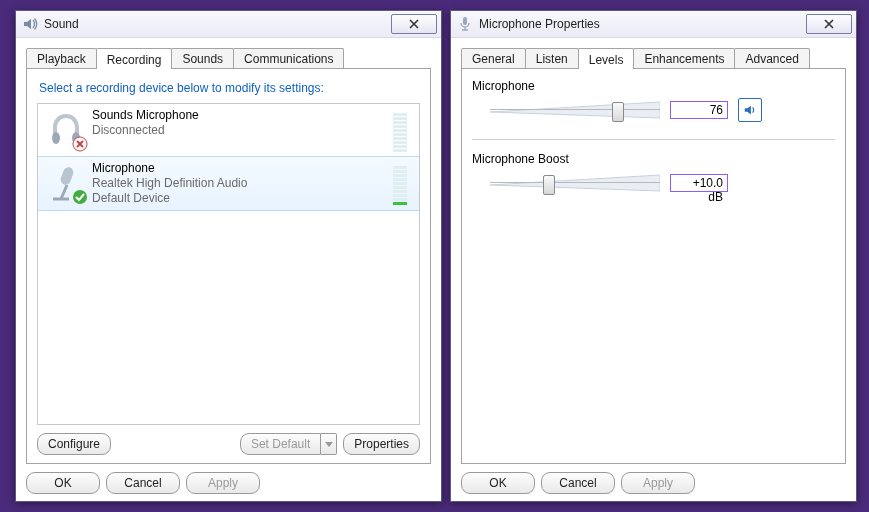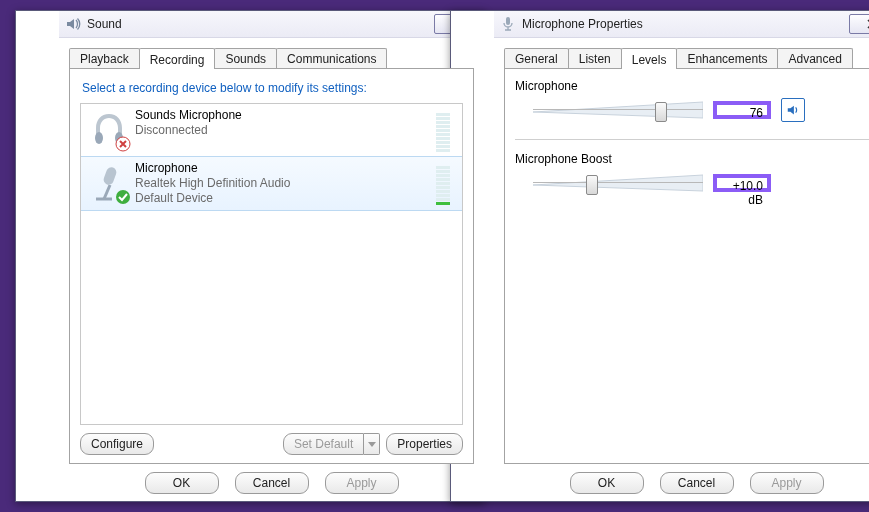--- a/index.html
+++ b/index.html
@@ -1,16 +1,16 @@
 <!DOCTYPE html>
 <html><head>
 <meta charset="utf-8">
 <style>
   html,body{margin:0;padding:0;width:869px;height:512px;background:#4a2a7a;font-family:"Segoe UI",Tahoma,sans-serif;font-size:12px;color:#000;overflow:hidden}
-  .win{position:absolute;background:#fff;border:1px solid #5a5a7a;box-shadow:0 2px 8px rgba(0,0,0,.4);padding-left:43px;}
+  .win{position:absolute;background:#fff;border:1px solid #5a5a7a;box-shadow:0 2px 8px rgba(0,0,0,.4);}
   .titlebar{height:26px;background:linear-gradient(#f7f7fc,#ebebf5);border-bottom:1px solid #d8d8e6;display:flex;align-items:center;padding:0 4px 0 6px}
   .titlebar .ticon{width:16px;height:16px;margin-right:6px;flex:none}
   .titlebar .ttxt{flex:1;color:#222;font-size:12px}
   .closebtn{width:44px;height:18px;border:1px solid #7a7aa6;border-radius:2px;background:linear-gradient(#fdfdff,#e6e6f3);display:flex;align-items:center;justify-content:center;cursor:pointer}
   .closebtn svg{width:10px;height:10px}
   .body{padding:8px 10px 8px 10px;display:flex;flex-direction:column;height:calc(100% - 26px);box-sizing:border-box}
   .tabs{display:flex;align-items:flex-end;height:22px;position:relative;z-index:2}
   .tab{border:1px solid #a3a3a3;border-bottom:none;background:#f4f4f4;padding:3px 10px 2px;margin-right:-1px;border-top-left-radius:2px;border-top-right-radius:2px;cursor:pointer;color:#222}
   .tab.active{background:#fff;position:relative;top:1px;padding-top:4px}
   .pane{border:1px solid #a3a3a3;background:#fff;flex:1;display:flex;flex-direction:column;padding:10px 10px 8px;box-sizing:border-box;position:relative;z-index:1}
@@ -25,28 +25,28 @@
   .meter{width:20px;height:44px;display:flex;flex-direction:column-reverse;gap:1px;justify-content:flex-start;margin-left:6px}
   .meter i{display:block;width:14px;height:3px;background:#dfeef0}
   .meter i.on{background:#3fbf3f}
   .panefoot{display:flex;gap:6px;margin-top:8px}
   .spacer{flex:1}
   button.btn{min-width:74px;height:22px;border:1px solid #9a9a9a;border-radius:9px;background:linear-gradient(#fdfdfd,#e9e9e9);color:#222;font-family:inherit;font-size:12px;padding:0 10px;cursor:pointer}
   button.btn:disabled{color:#9a9a9a;cursor:default}
   .split{display:flex}
   .split .main{border-top-right-radius:0;border-bottom-right-radius:0;min-width:74px}
   .split .dd{min-width:16px;width:16px;height:22px;border:1px solid #9a9a9a;border-left:none;border-radius:0 2px 2px 0;background:linear-gradient(#fdfdfd,#e9e9e9);display:flex;align-items:center;justify-content:center;padding:0}
-  .dlgfoot{display:flex;justify-content:center;gap:16px;padding-top:8px}
+  .dlgfoot{display:flex;justify-content:flex-start;gap:6px;padding-top:8px}
   .group .glabel{color:#000;margin-bottom:4px}
   .sliderwrap{display:flex;align-items:center;gap:10px;padding-left:18px}
   .track{position:relative;width:170px;height:26px}
   .track .trline{position:absolute;left:0;right:0;top:12px;border-top:1px solid #b8b8b8}
   .track .fan{position:absolute;left:0;right:0;top:3px;bottom:3px}
   .thumb{position:absolute;top:5px;width:10px;height:18px;border:1px solid #8a8a8a;border-radius:2px;background:linear-gradient(#fafafa,#d8d8d8)}
-  .valbox{width:58px;height:18px;border:4px solid #8b5cf6;background:#fff;text-align:right;padding:1px 4px;box-sizing:border-box;font-size:12px}
+  .valbox{width:58px;height:18px;border:1px solid #8b5cf6;background:#fff;text-align:right;padding:1px 4px;box-sizing:border-box;font-size:12px}
   .spk{width:22px;height:22px;border:1px solid #2a6fbf;border-radius:2px;display:flex;align-items:center;justify-content:center;cursor:pointer;background:#fff}
   hr.sep{border:none;border-top:1px solid #cfcfcf;margin:16px 0 12px}
 </style>
 </head>
 <body>
 
 <div class="win" style="left:15px;top:10px;width:425px;height:490px">
   <div class="titlebar">
     <span class="ticon">
       <svg viewBox="0 0 16 16">

